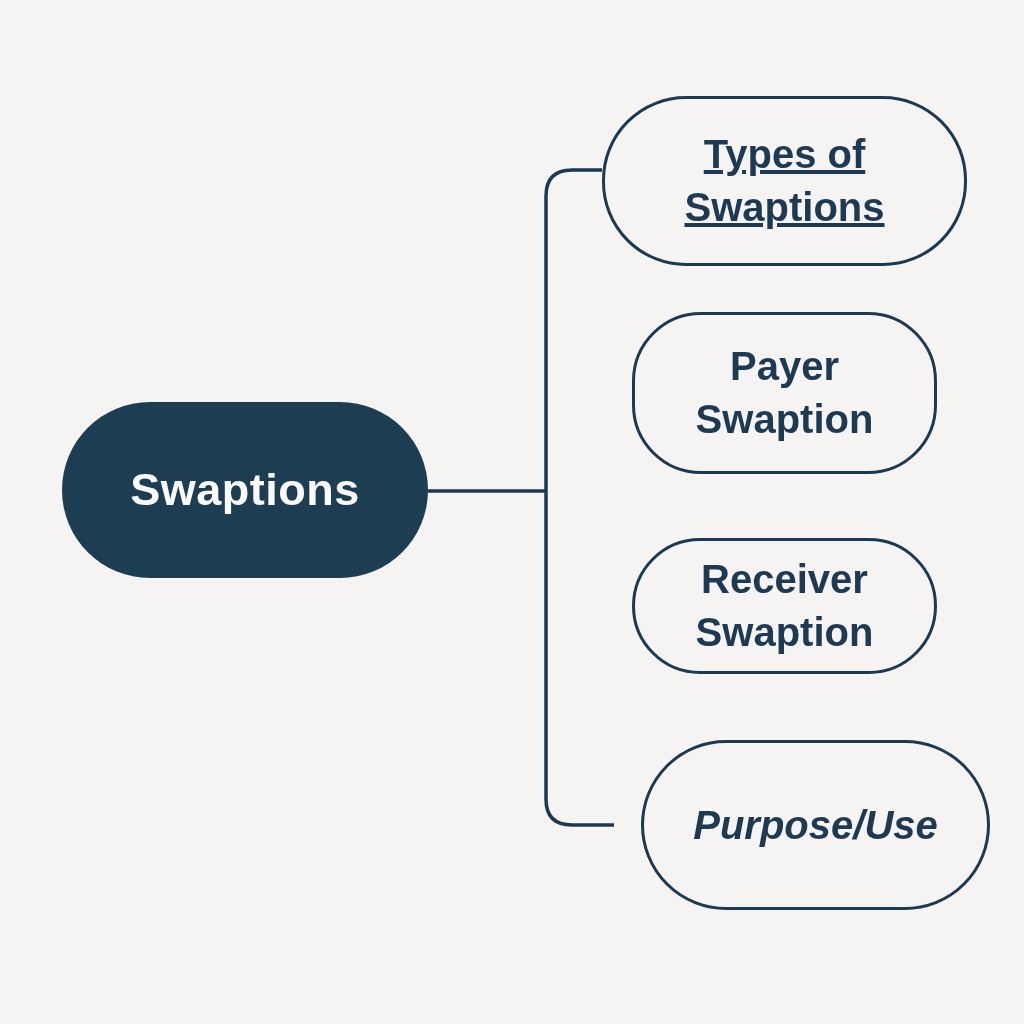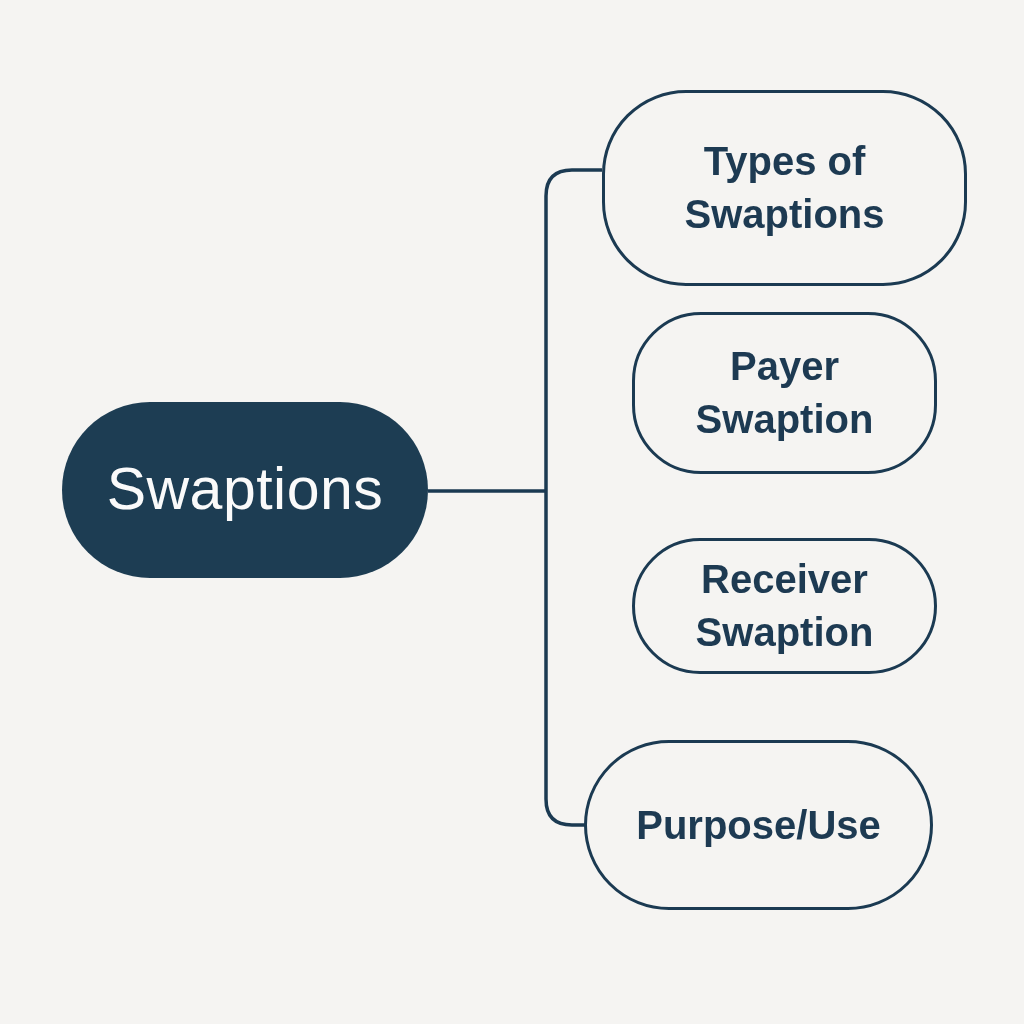--- a/index.html
+++ b/index.html
@@ -36,39 +36,39 @@
   .node .label {
     display: block;
     line-height: 1.32;
   }
 
   .node-root {
     left: 62px; top: 402px; width: 366px; height: 176px;
     background: var(--node-fill);
     border-radius: 88px;
     color: var(--root-text);
-    font-weight: 400;
-    font-size: 59px;
+    font-weight: 700;
+    font-size: 45px;
     letter-spacing: 0.5px;
   }
 
   .node-child {
     background: var(--background);
     border: 3.5px solid var(--line);
     color: var(--child-text);
     font-weight: 600;
     font-size: 40px;
   }
-  .node-types    { left: 602px; top:  90px; width: 365px; height: 196px; border-radius: 84px; }
+  .node-types    { left: 602px; top:  96px; width: 365px; height: 170px; border-radius: 84px; text-decoration: underline; }
   .node-types .label    { max-width: 230px; }
   .node-payer    { left: 632px; top: 312px; width: 305px; height: 162px; border-radius: 69px; }
   .node-payer .label    { max-width: 210px; }
   .node-receiver { left: 632px; top: 538px; width: 305px; height: 136px; border-radius: 68px; }
   .node-receiver .label { max-width: 220px; }
-  .node-purpose  { left: 584px; top: 740px; width: 349px; height: 170px; border-radius: 85px; }
+  .node-purpose  { left: 641px; top: 740px; width: 349px; height: 170px; border-radius: 85px; font-style: italic; }
   .node-purpose .label  { max-width: 300px; }
 </style>
 </head>
 <body>
 
 <div class="canvas">
 
   <svg class="connectors" viewBox="0 0 1024 1024" aria-hidden="true">
     <path d="M 428 491 L 546 491" stroke="#1b3a52"></path>
     <path d="M 546 491 L 546 196 Q 546 170 572 170 L 602 170" stroke="#1b3a52"></path>

